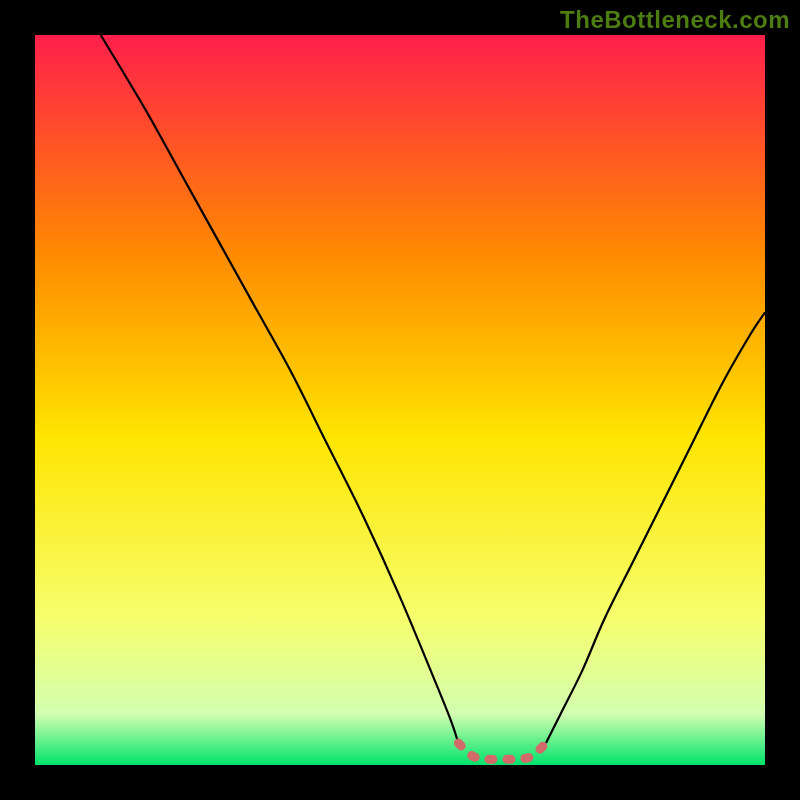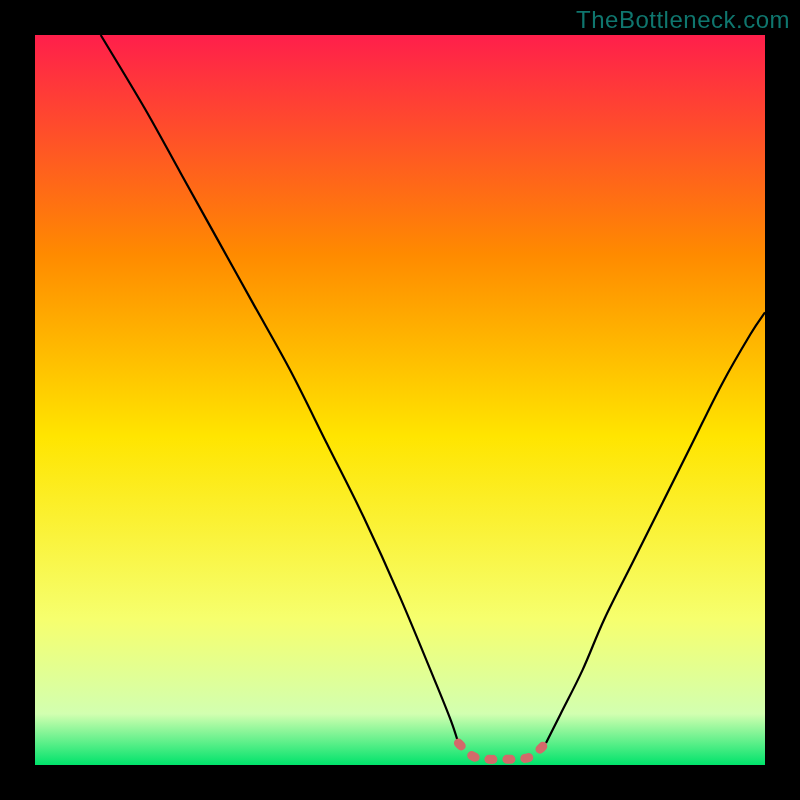--- a/index.html
+++ b/index.html
@@ -14,23 +14,23 @@
   .stage {
     position: relative;
     width: 800px;
     height: 800px;
     background: #000;
   }
   .watermark {
     position: absolute;
     top: 6px;
     right: 10px;
-    color: #0f766e;
+    color: #4d7c0f;
     font-size: 24px;
-    font-weight: 400;
+    font-weight: 700;
     letter-spacing: 0.5px;
     z-index: 10;
   }
   svg.plot {
     position: absolute;
     left: 0;
     top: 0;
   }
   .curve {
     stroke: #000;

